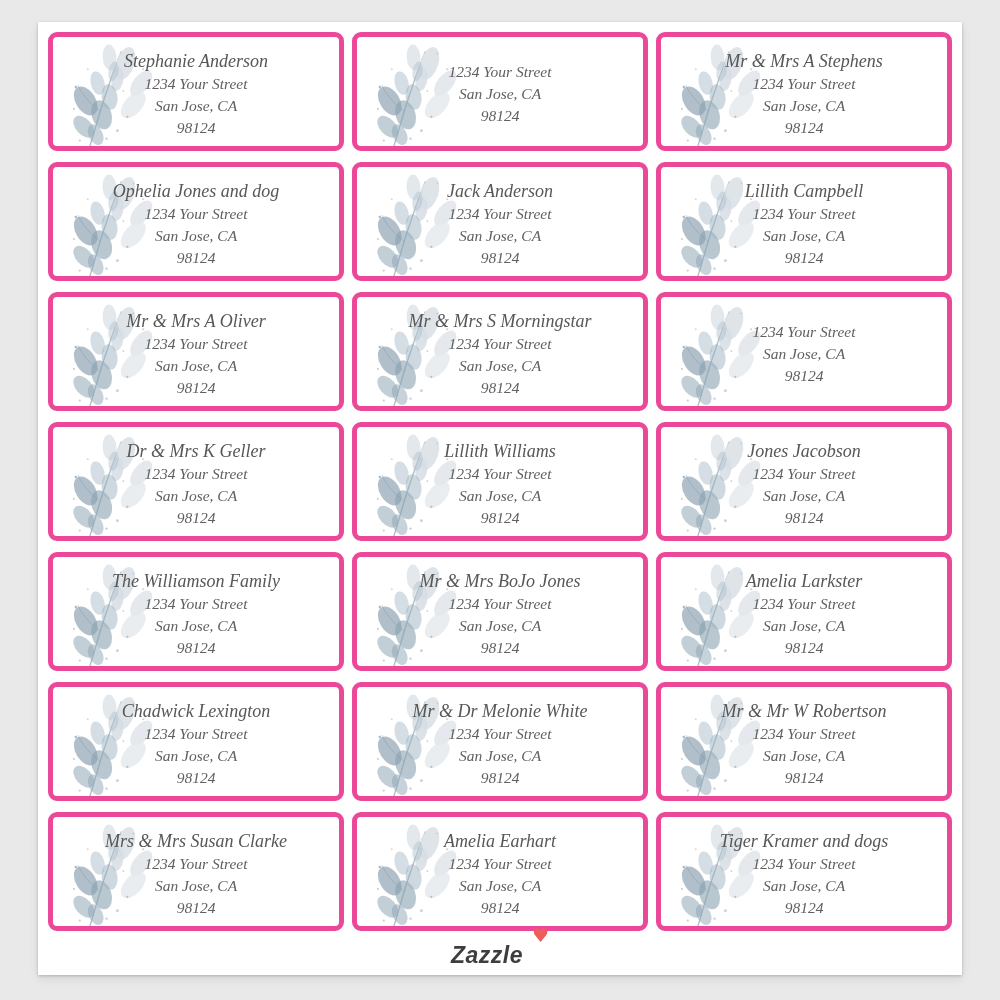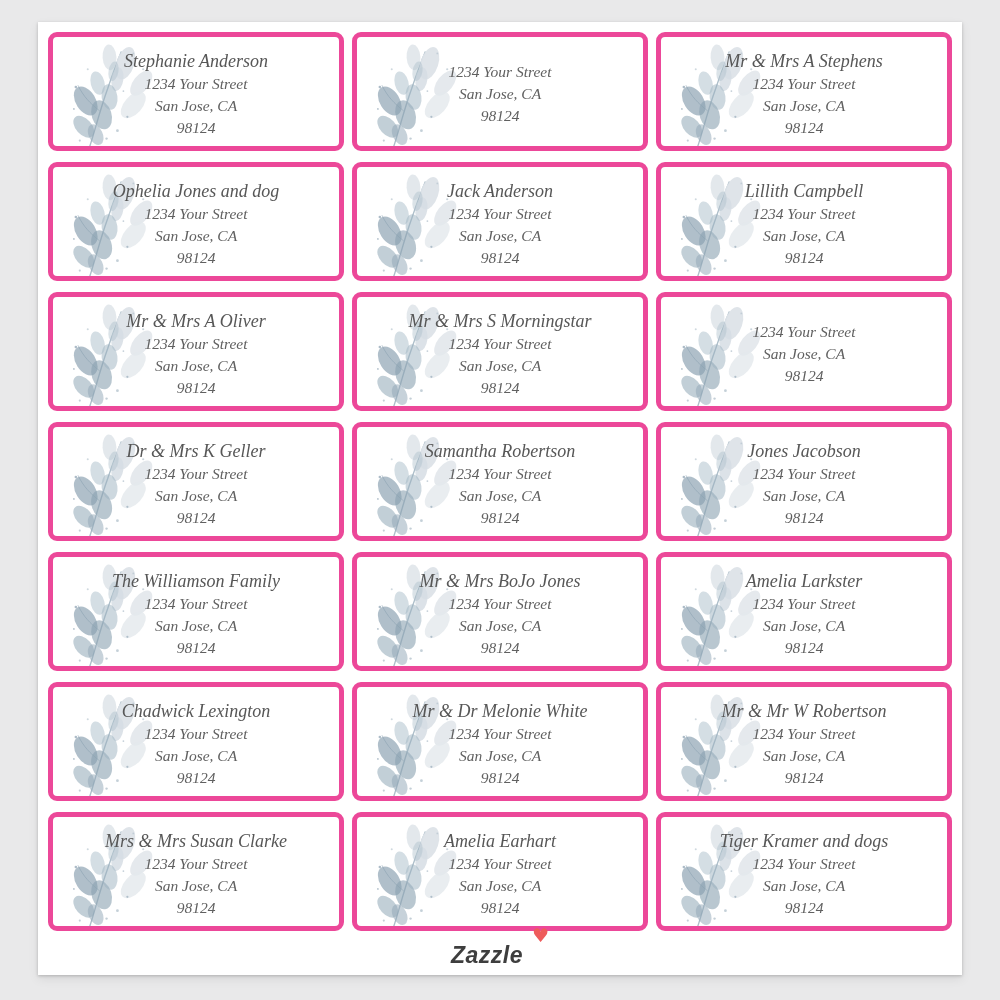--- a/index.html
+++ b/index.html
@@ -464,21 +464,21 @@
       <circle cx="58" cy="90" r="1.4" fill="#93a9b8" opacity="0.55"></circle>
       <circle cx="14" cy="68" r="1" fill="#8aa0b0" opacity="0.6"></circle>
       <circle cx="84" cy="28" r="1.1" fill="#9fb3c0" opacity="0.55"></circle>
       <circle cx="47" cy="98" r="1.2" fill="#8aa0b0" opacity="0.5"></circle>
       <circle cx="28" cy="28" r="1" fill="#9fb3c0" opacity="0.5"></circle>
       <circle cx="64" cy="50" r="0.9" fill="#8aa0b0" opacity="0.5"></circle>
       <circle cx="20" cy="100" r="1.1" fill="#8aa0b0" opacity="0.5"></circle>
       <circle cx="74" cy="12" r="0.9" fill="#a5b8c4" opacity="0.5"></circle>
     </svg>
     <div class="text">
-      <div class="name">Samantha Robertson</div>
+      <div class="name">Lillith Williams</div>
       <div class="addr">1234 Your Street</div>
       <div class="addr">San Jose, CA</div>
       <div class="addr">98124</div>
     </div>
   </div>
 
   <div class="label">
     <svg class="leaf" viewBox="0 0 105 110" xmlns="http://www.w3.org/2000/svg">
       <path d="M30 106 C 36 88, 40 70, 48 48 C 52 36, 56 24, 62 10" stroke="#93a9b8" stroke-width="1.4" fill="none" opacity="0.75"></path>
       <path d="M40 70 C 30 62, 24 56, 18 44" stroke="#9db1be" stroke-width="1" fill="none" opacity="0.6"></path>

